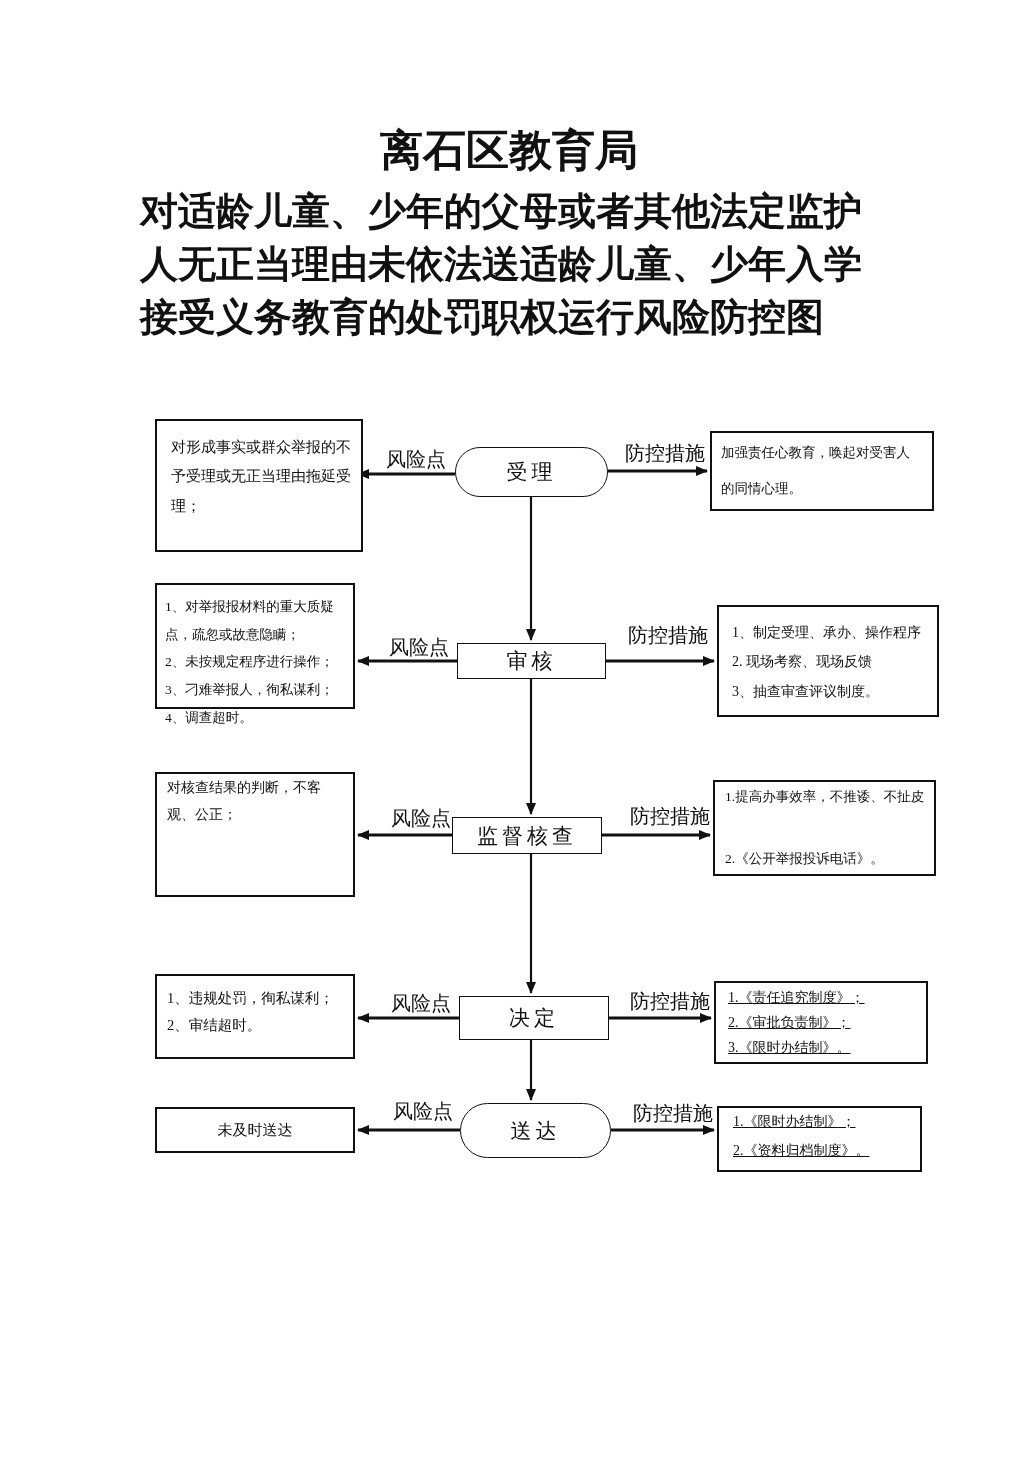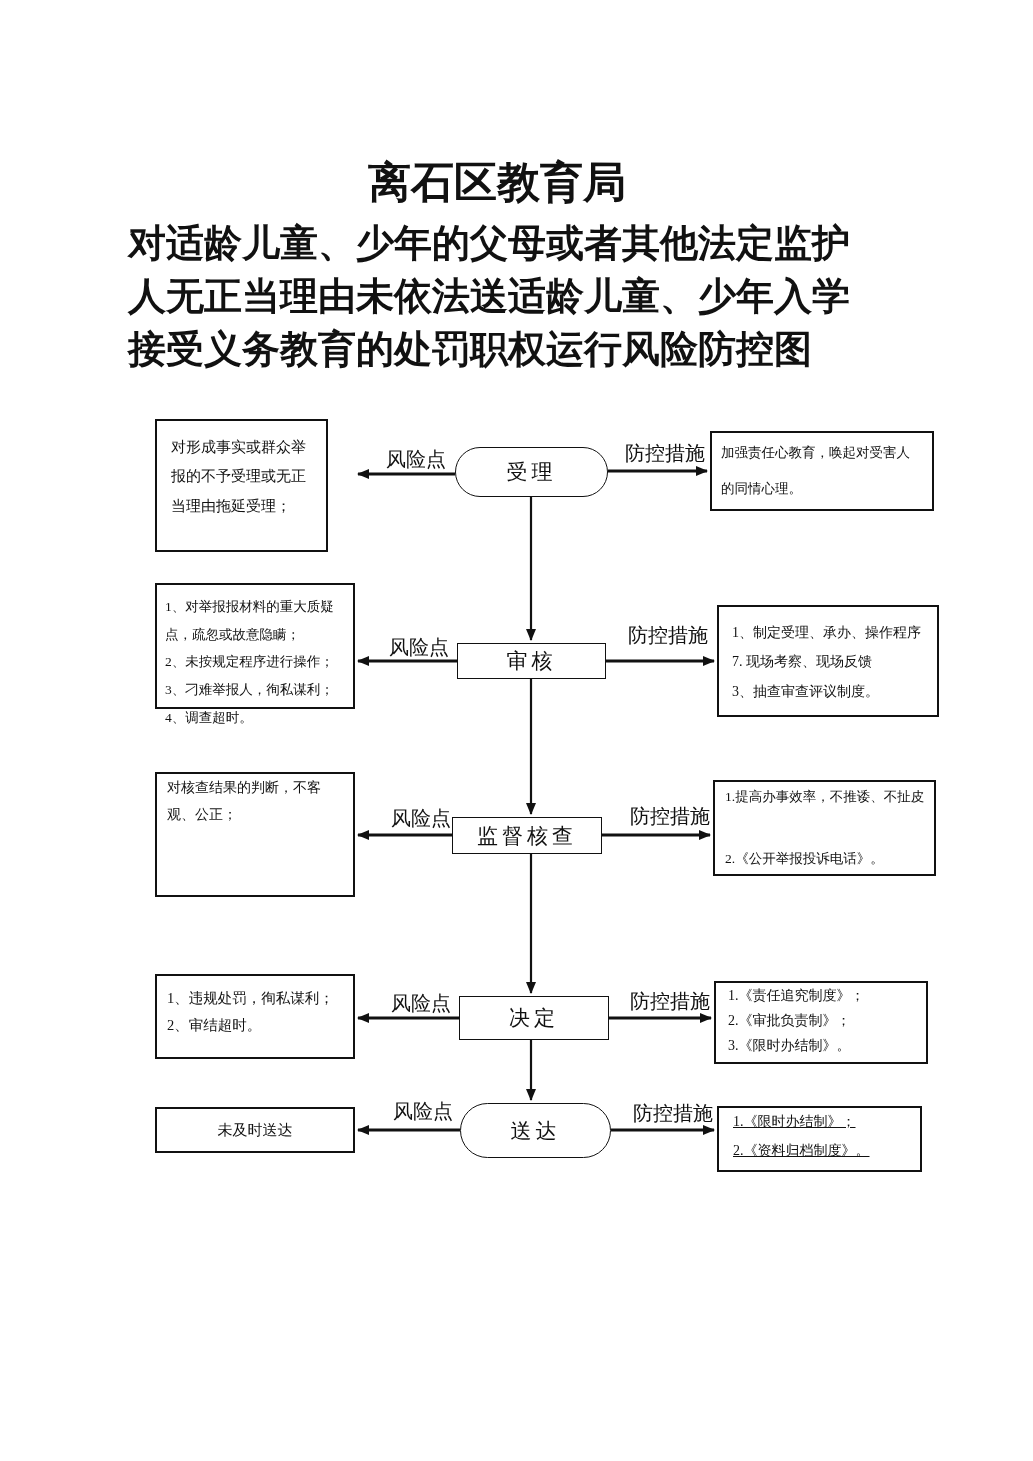--- a/index.html
+++ b/index.html
@@ -1,35 +1,35 @@
 <!DOCTYPE html>
 <html><head>
 <meta charset="utf-8">
 <style>
   html,body{margin:0;padding:0;background:#ffffff;}
   .page{
     position:relative;width:1033px;height:1461px;background:#ffffff;overflow:hidden;
     font-family:"Liberation Serif","DejaVu Serif",serif;color:#111111;
   }
   
-  .title{position:absolute;left:128px;top:128px;width:738px;font-weight:700;margin-top:32px;}
+  .title{position:absolute;left:140px;top:128px;width:738px;font-weight:700;}
   .title .t1{text-align:center;font-size:43px;line-height:1.05;margin-bottom:12px;}
   .title .t2{font-size:38px;line-height:53px;}
   
   .box{position:absolute;border:2px solid #111;background:#fff;box-sizing:border-box;}
   .box p{margin:0;}
   .node{
     position:absolute;border:1.6px solid #111;background:#fff;box-sizing:border-box;
     display:flex;align-items:center;justify-content:center;
     font-size:21px;letter-spacing:4px;
   }
   .stadium{border-radius:28px;font-family:Liberation Serif, serif;}
   .alabel{position:absolute;font-size:20px;text-align:center;white-space:nowrap;}
   
-  .lb1{left:155px;top:419px;width:173px;height:133px;padding:12px 8px 0 14px;font-size:15px;line-height:1.95;}
+  .lb1{left:155px;top:419px;width:208px;height:133px;padding:12px 8px 0 14px;font-size:15px;line-height:1.95;}
   .node1{left:455px;top:447px;width:153px;height:50px;}
   .rb1{left:710px;top:431px;width:224px;height:80px;display:flex;flex-direction:column;justify-content:center;
        padding:0 9px;font-size:13.5px;line-height:2.7;}
   .risk1{left:375px;top:446px;width:82px;}
   .prev1{left:612px;top:440px;width:106px;}
   
   .lb2{left:155px;top:583px;width:200px;height:126px;padding:8px 4px 0 8px;font-size:13.5px;line-height:2.05;}
   .node2{left:457px;top:643px;width:149px;height:36px;}
   .rb2{left:717px;top:605px;width:222px;height:112px;padding:11px 0 0 13px;font-size:14px;line-height:2.1;}
   .risk2{left:378px;top:634px;width:82px;}
@@ -38,22 +38,22 @@
   .lb3{left:155px;top:772px;width:200px;height:125px;display:flex;flex-direction:column;justify-content:flex-start;
        padding:0 8px 30px 10px;font-size:14px;line-height:1.95;}
   .node3{left:452px;top:817px;width:150px;height:37px;}
   .rb3{left:713px;top:780px;width:223px;height:96px;display:flex;flex-direction:column;justify-content:center;
        padding:0 4px 0 10px;font-size:13.5px;line-height:3.1;gap:20px;}
   .risk3{left:380px;top:805px;width:82px;}
   .prev3{left:617px;top:803px;width:106px;}
   
   .lb4{left:155px;top:974px;width:200px;height:85px;padding:9px 4px 0 10px;font-size:14.5px;line-height:1.85;}
   .node4{left:459px;top:996px;width:150px;height:44px;}
-  .rb4{left:714px;top:981px;width:214px;height:83px;display:flex;flex-direction:column;
-       padding:0 0 0 12px;font-size:14px;line-height:1.8;}
+  .rb4{left:714px;top:981px;width:214px;height:83px;display:flex;flex-direction:column;justify-content:center;
+       padding:0 0 0 12px;font-size:14px;line-height:1.8;text-decoration:underline;}
   .risk4{left:380px;top:990px;width:82px;}
   .prev4{left:617px;top:988px;width:106px;}
   
   .lb5{left:155px;top:1107px;width:200px;height:46px;display:flex;align-items:center;justify-content:center;
        font-size:15px;}
   .node5{left:460px;top:1103px;width:151px;height:55px;}
   .rb5{left:717px;top:1106px;width:205px;height:66px;display:flex;flex-direction:column;
        padding:0 0 0 14px;font-size:14px;line-height:2.05;text-decoration:underline;}
   .risk5{left:382px;top:1098px;width:82px;}
   .prev5{left:620px;top:1100px;width:106px;}
@@ -111,21 +111,21 @@
     <p>1、对举报报材料的重大质疑点，疏忽或故意隐瞒；</p>
     <p>2、未按规定程序进行操作；</p>
     <p>3、刁难举报人，徇私谋利；</p>
     <p>4、调查超时。</p>
   </div>
   <div class="alabel risk2">风险点</div>
   <div class="node node2">审核</div>
   <div class="alabel prev2">防控措施</div>
   <div class="box rb2">
     <p>1、制定受理、承办、操作程序</p>
-    <p>7. 现场考察、现场反馈</p>
+    <p>2. 现场考察、现场反馈</p>
     <p>3、抽查审查评议制度。</p>
   </div>
 
   <div class="box lb3">
     <p>对核查结果的判断，不客观、公正；</p>
   </div>
   <div class="alabel risk3">风险点</div>
   <div class="node node3">监督核查</div>
   <div class="alabel prev3">防控措施</div>
   <div class="box rb3">

